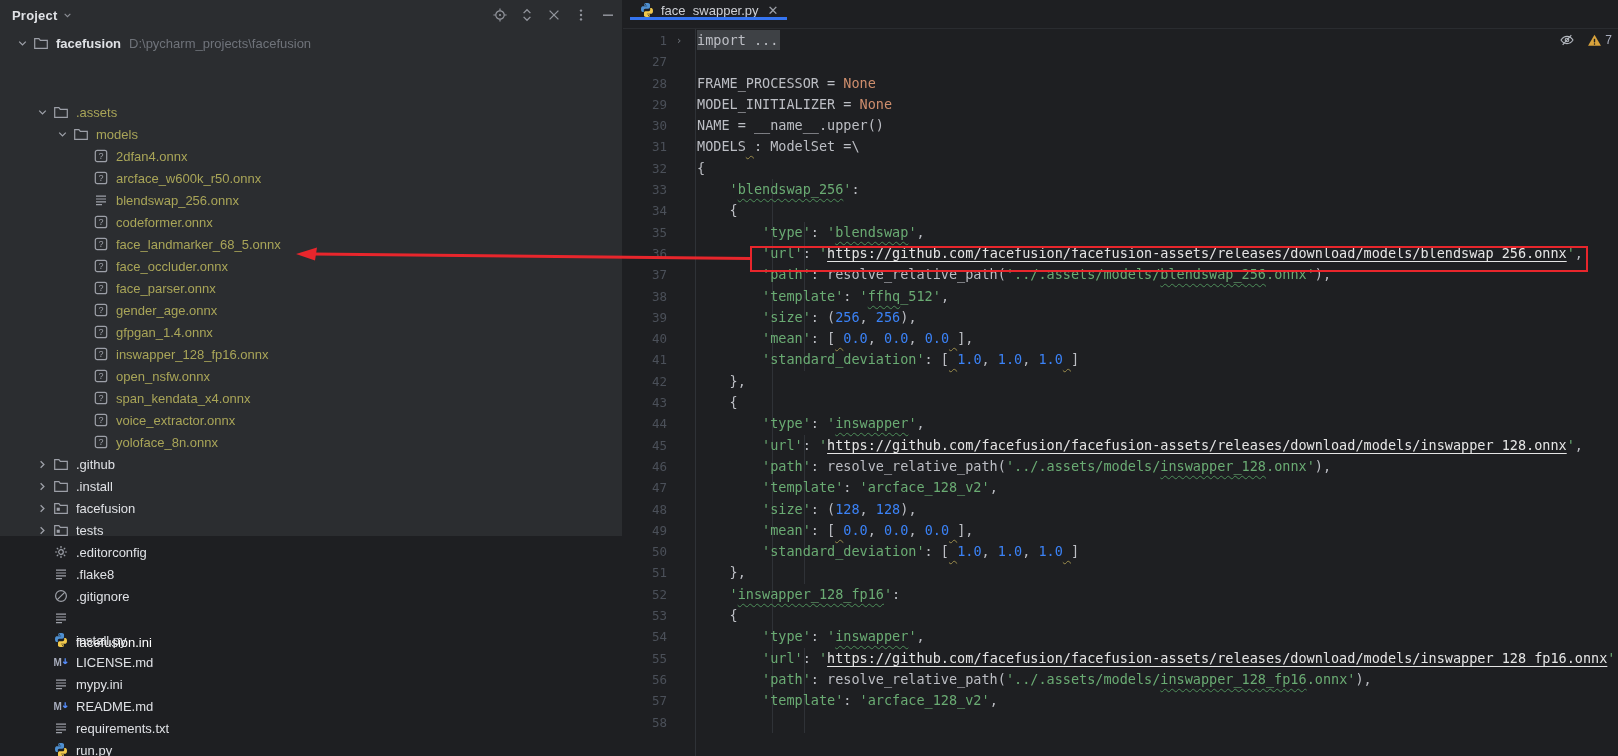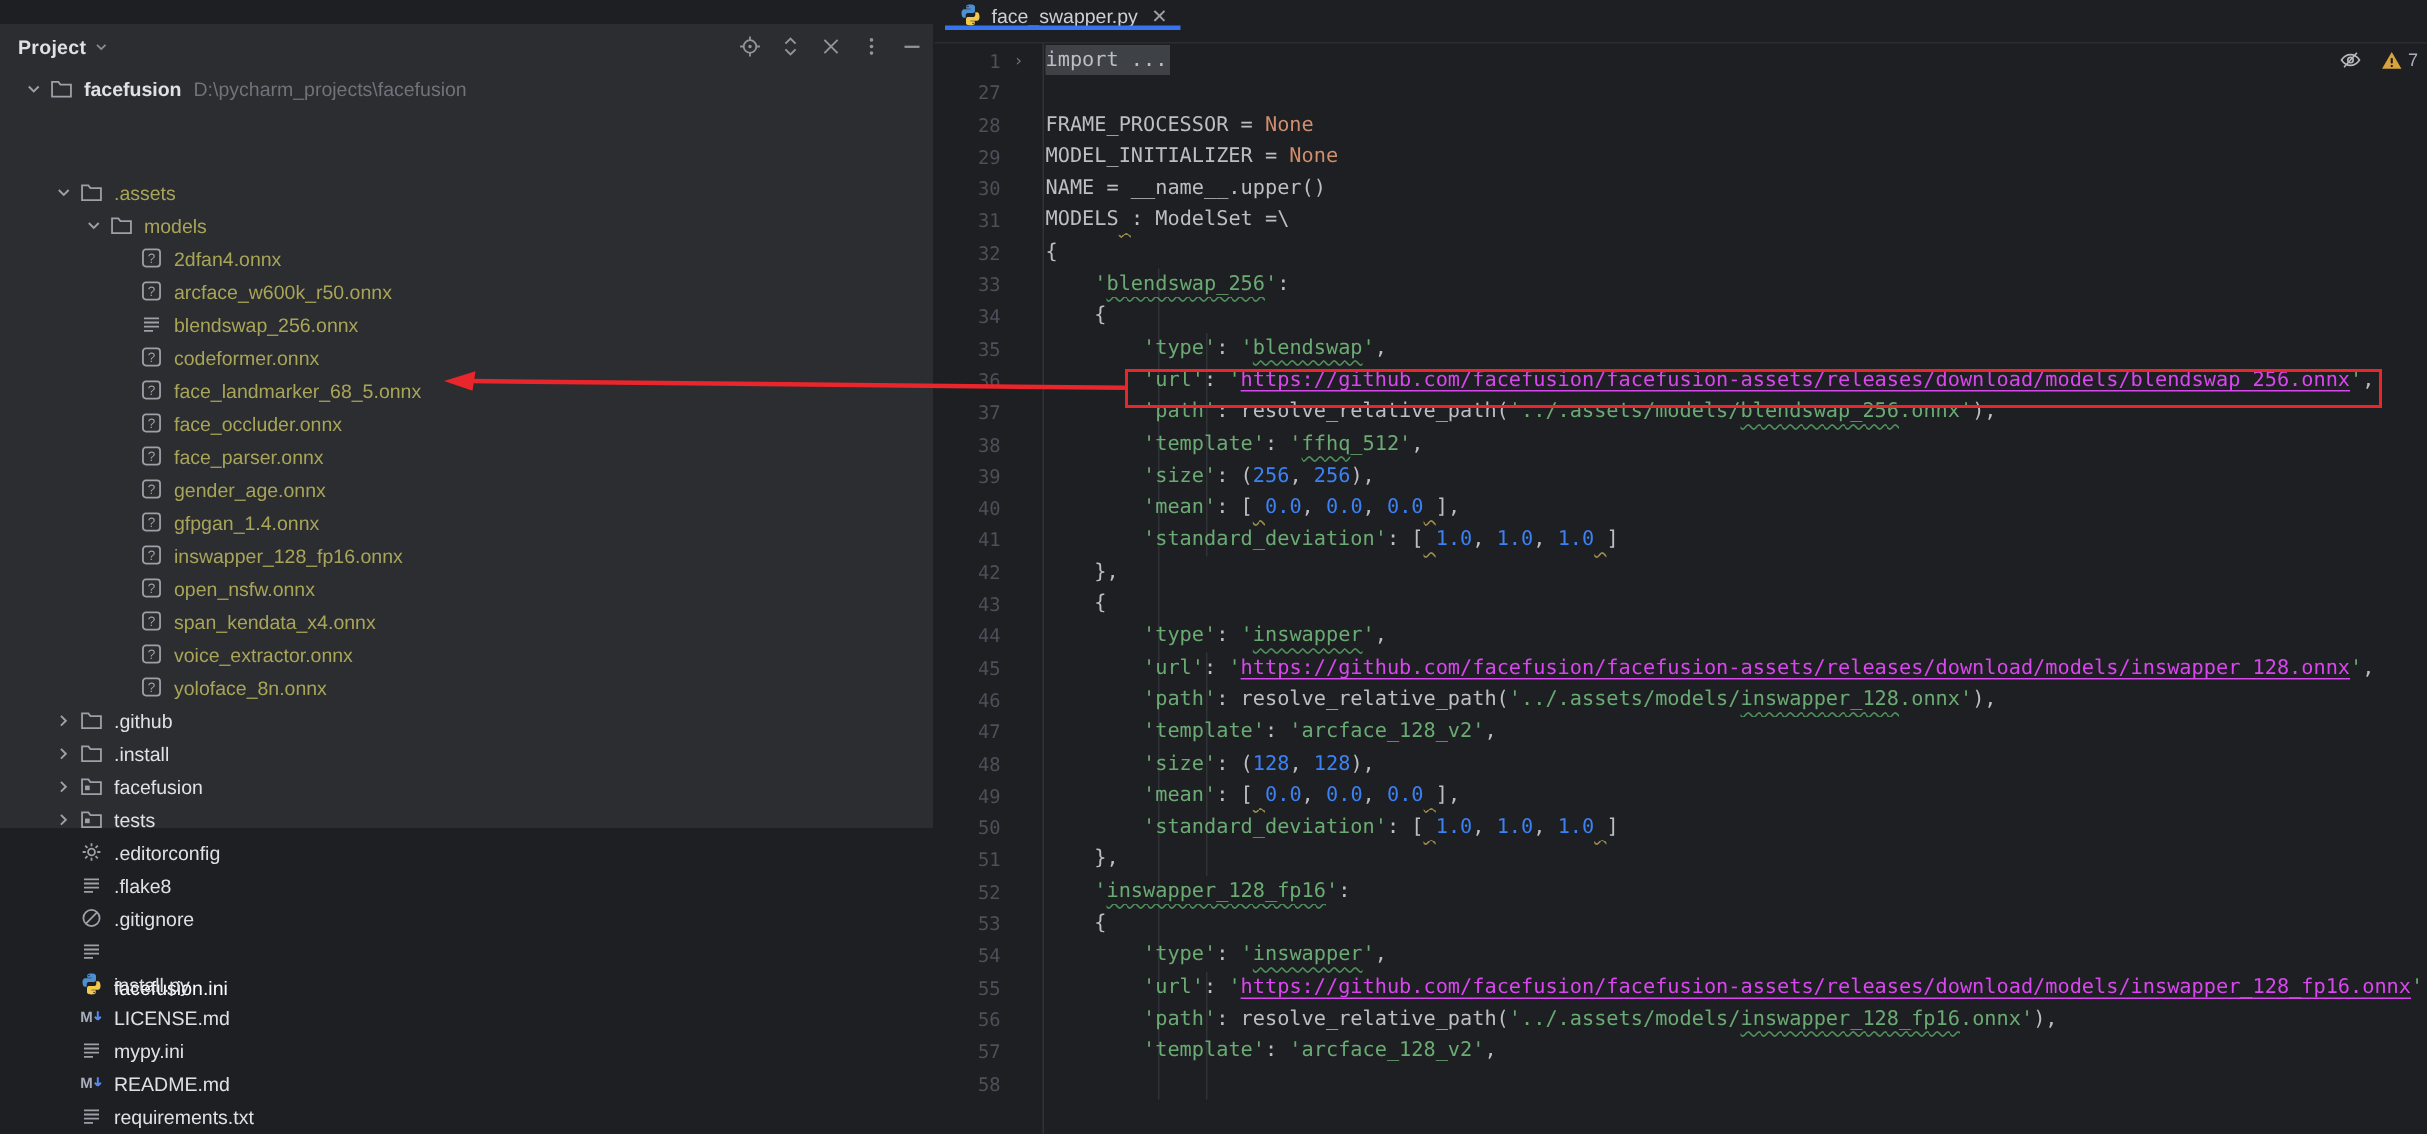--- a/index.html
+++ b/index.html
@@ -7,21 +7,21 @@
   body {
     position: relative;
     background: #1E1F22;
     font-family: "Liberation Sans", sans-serif;
     overflow: hidden;
     color: #DFE1E5;
   }
   svg { display:block; }
 
   
-  .panel { position:absolute; left:0; top:16px; width:622px; height:536px; background:#2B2D30; }
+  .panel { position:absolute; left:0; top:0; width:622px; height:536px; background:#2B2D30; }
   .panel-header { height:30px; display:flex; align-items:center; padding:0 6px 0 12px; }
   .panel-title { font-size:13px; font-weight:700; color:#DFE1E5; letter-spacing:.2px; }
   .panel-title-chev { margin-left:4px; opacity:.85; }
   .panel-actions { margin-left:auto; display:flex; align-items:center; gap:11px; }
   .pa-icon { width:16px; height:16px; opacity:.9; }
 
   .tree { position:absolute; top:32px; left:0; right:0; }
   .tree-row { height:22px; display:flex; align-items:center; font-size:13px; white-space:pre; cursor:default; }
   .chev { width:18px; height:16px; flex:0 0 18px; display:flex; align-items:center; }
   .chev svg { width:15px; height:15px; }
@@ -50,21 +50,21 @@
   .grow { height:21.3px; line-height:21.3px; display:flex; }
   .gnum { width:44px; text-align:right; }
   .gfold { width:24px; text-align:center; color:#6F737A; font-size:11px; }
   .gutter-border { position:absolute; left:72px; top:29px; bottom:0; width:1px; background:#2F3237; }
 
   .code { position:absolute; left:74px; top:30px; right:0; font-family:"DejaVu Sans Mono", monospace; font-size:13.5px; overflow:hidden; }
   .cl { height:21.3px; line-height:21.3px; white-space:pre; }
   .tk-d   { color:#BCBEC4; }
   .tk-o   { color:#CF8E6D;text-align:right; }
   .tk-s   { color:#6AAB73; }
-  .tk-su  { color:#d946ef; text-decoration:underline; text-underline-offset:3px; text-decoration-thickness:1px;text-align:right; }
+  .tk-su  { color:#e5e5e5; text-decoration:underline; text-underline-offset:3px; text-decoration-thickness:1px;text-align:right; }
   .tk-sw  { color:#6AAB73; text-decoration:underline; text-decoration-style:wavy; text-decoration-color:#4E8F5A; text-decoration-thickness:1px; text-underline-offset:4px; }
   .tk-n   { color:#3b82f6; }
   .tk-yw  { color:#BCBEC4; text-decoration:underline; text-decoration-style:wavy; text-decoration-color:#9C8D4B; text-decoration-thickness:1px; text-underline-offset:4px; }
   .tk-fold{ color:#BCBEC4; background:#3E4145; box-shadow:0 0 0 2px #3E4145; }
 
   .indent-guide { position:absolute; width:1px; background:#2F3237; }
 
   
   .anno-box { position:absolute; left:750px; top:246px; width:838px; height:26px; border:2.4px solid #E8262C; z-index:20; pointer-events:none; }
   .anno-arrow { position:absolute; left:288px; top:238px; z-index:20; pointer-events:none; }

